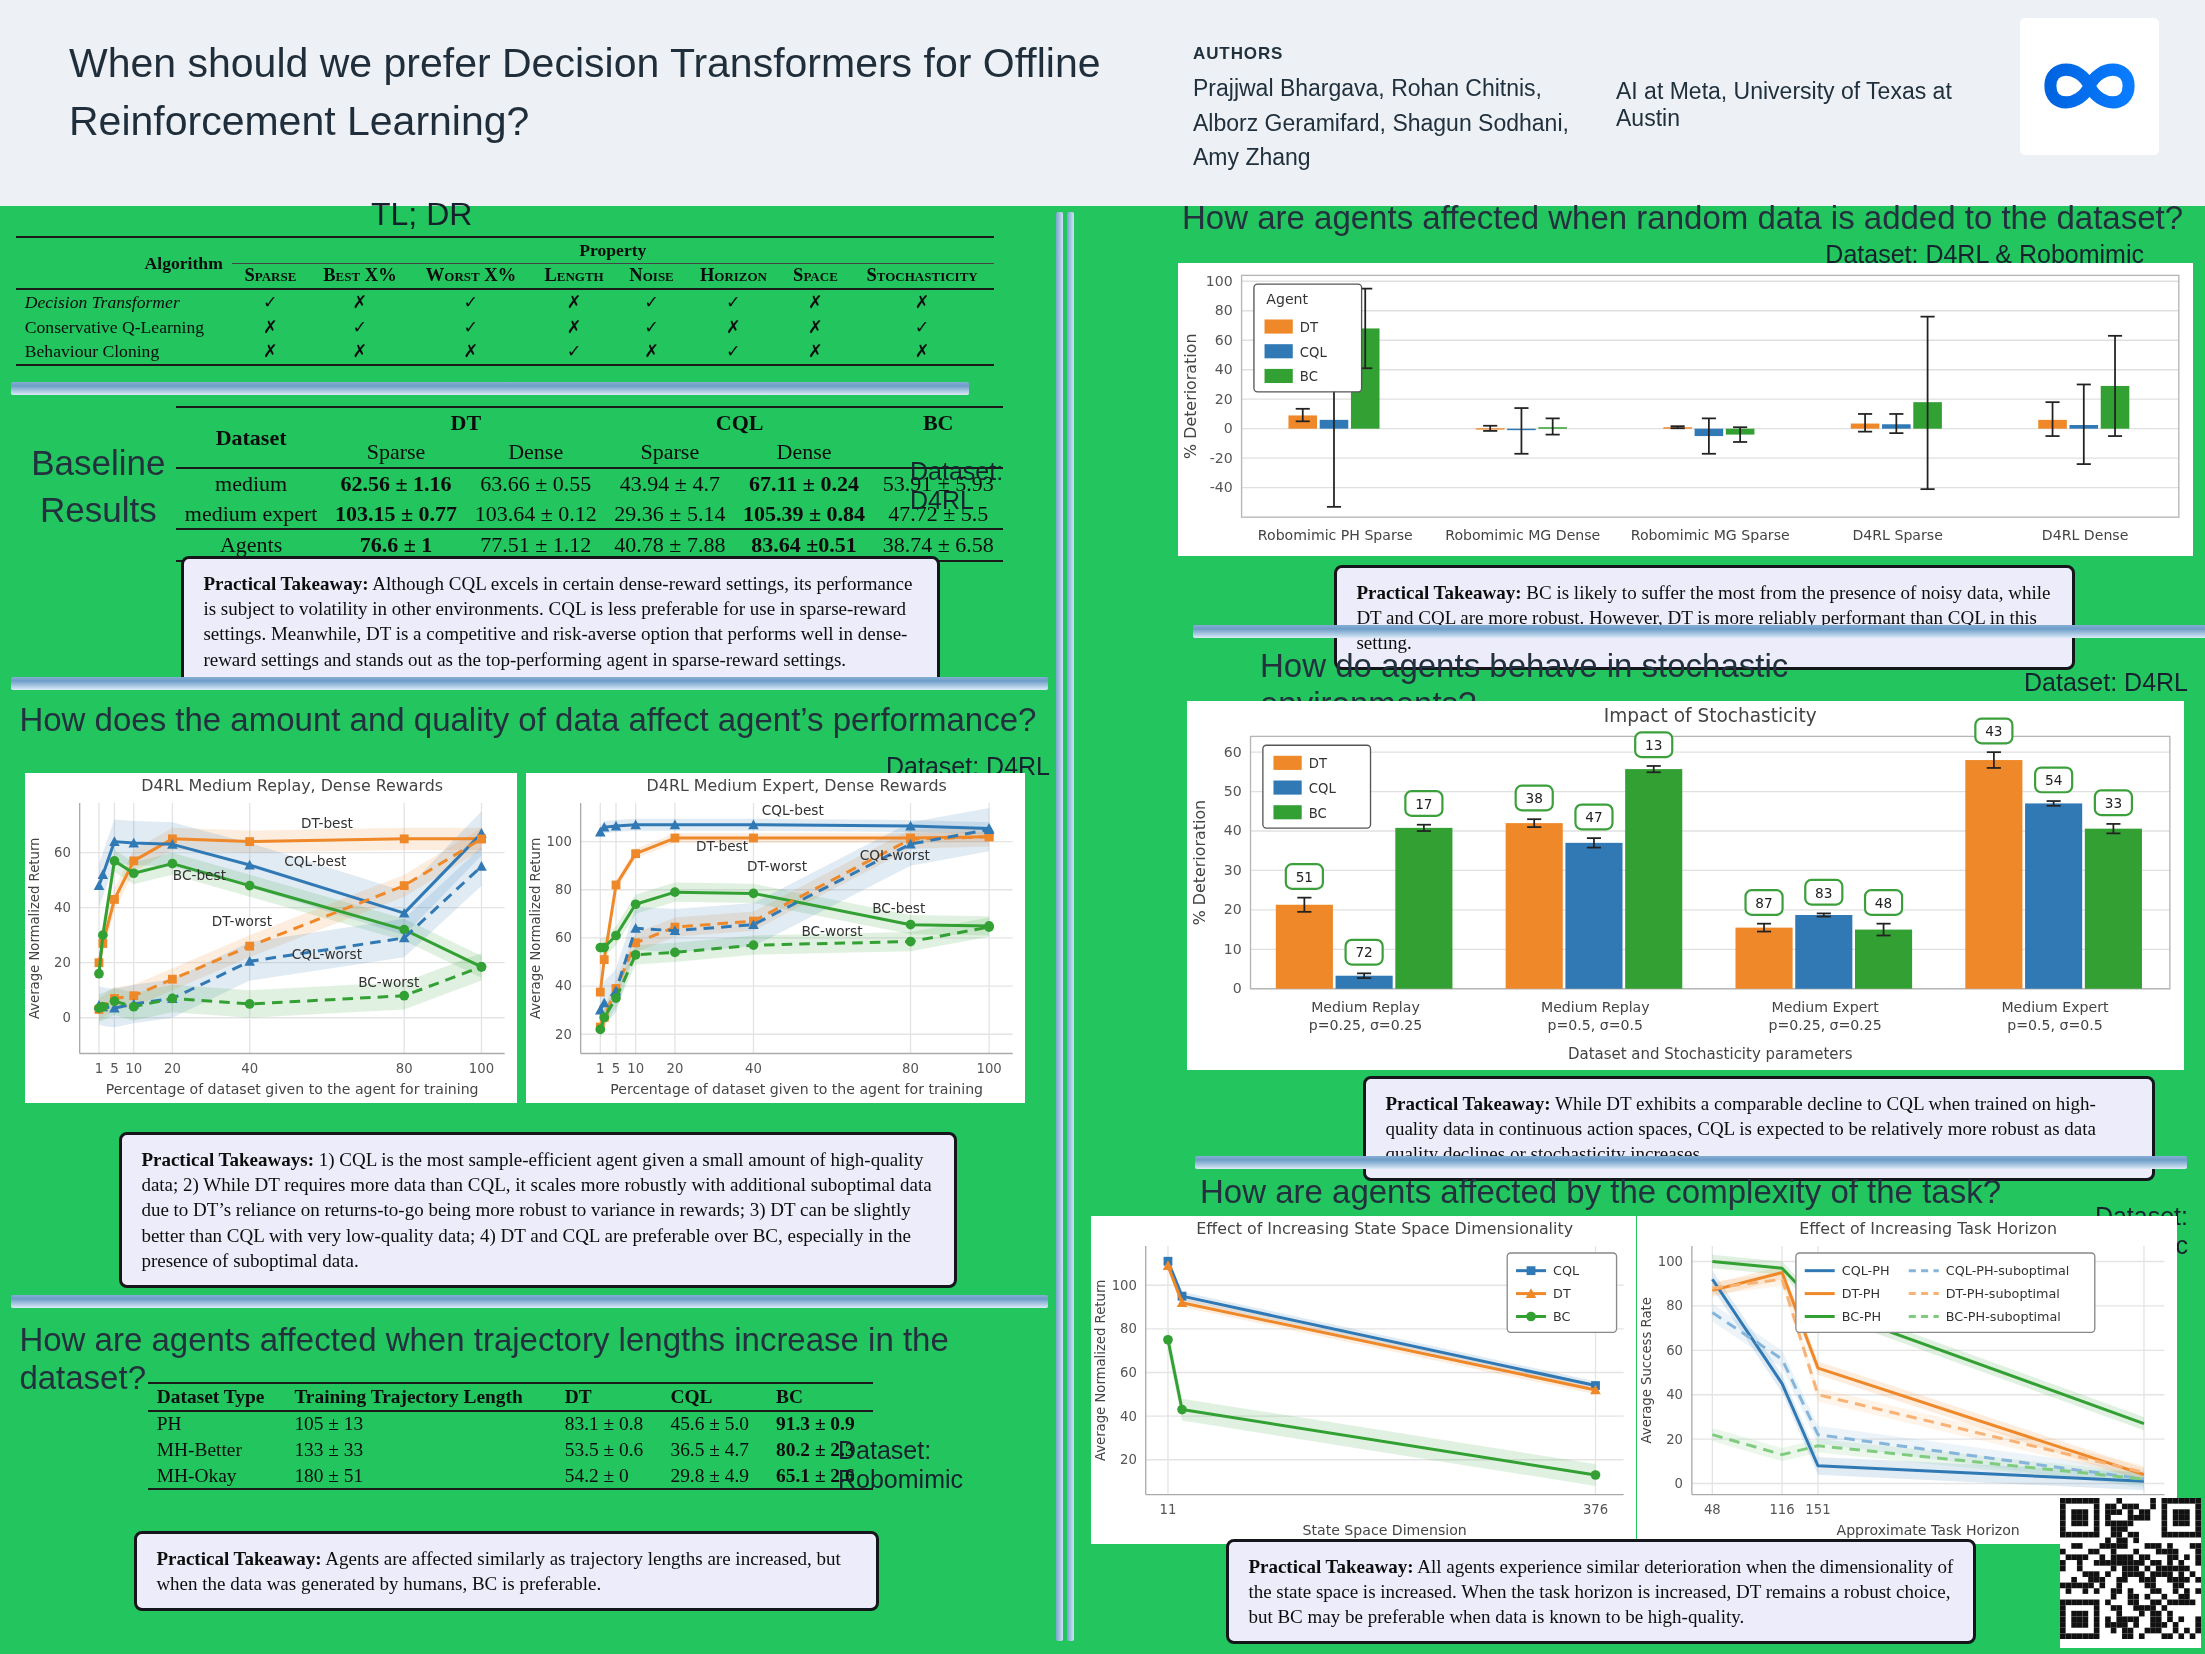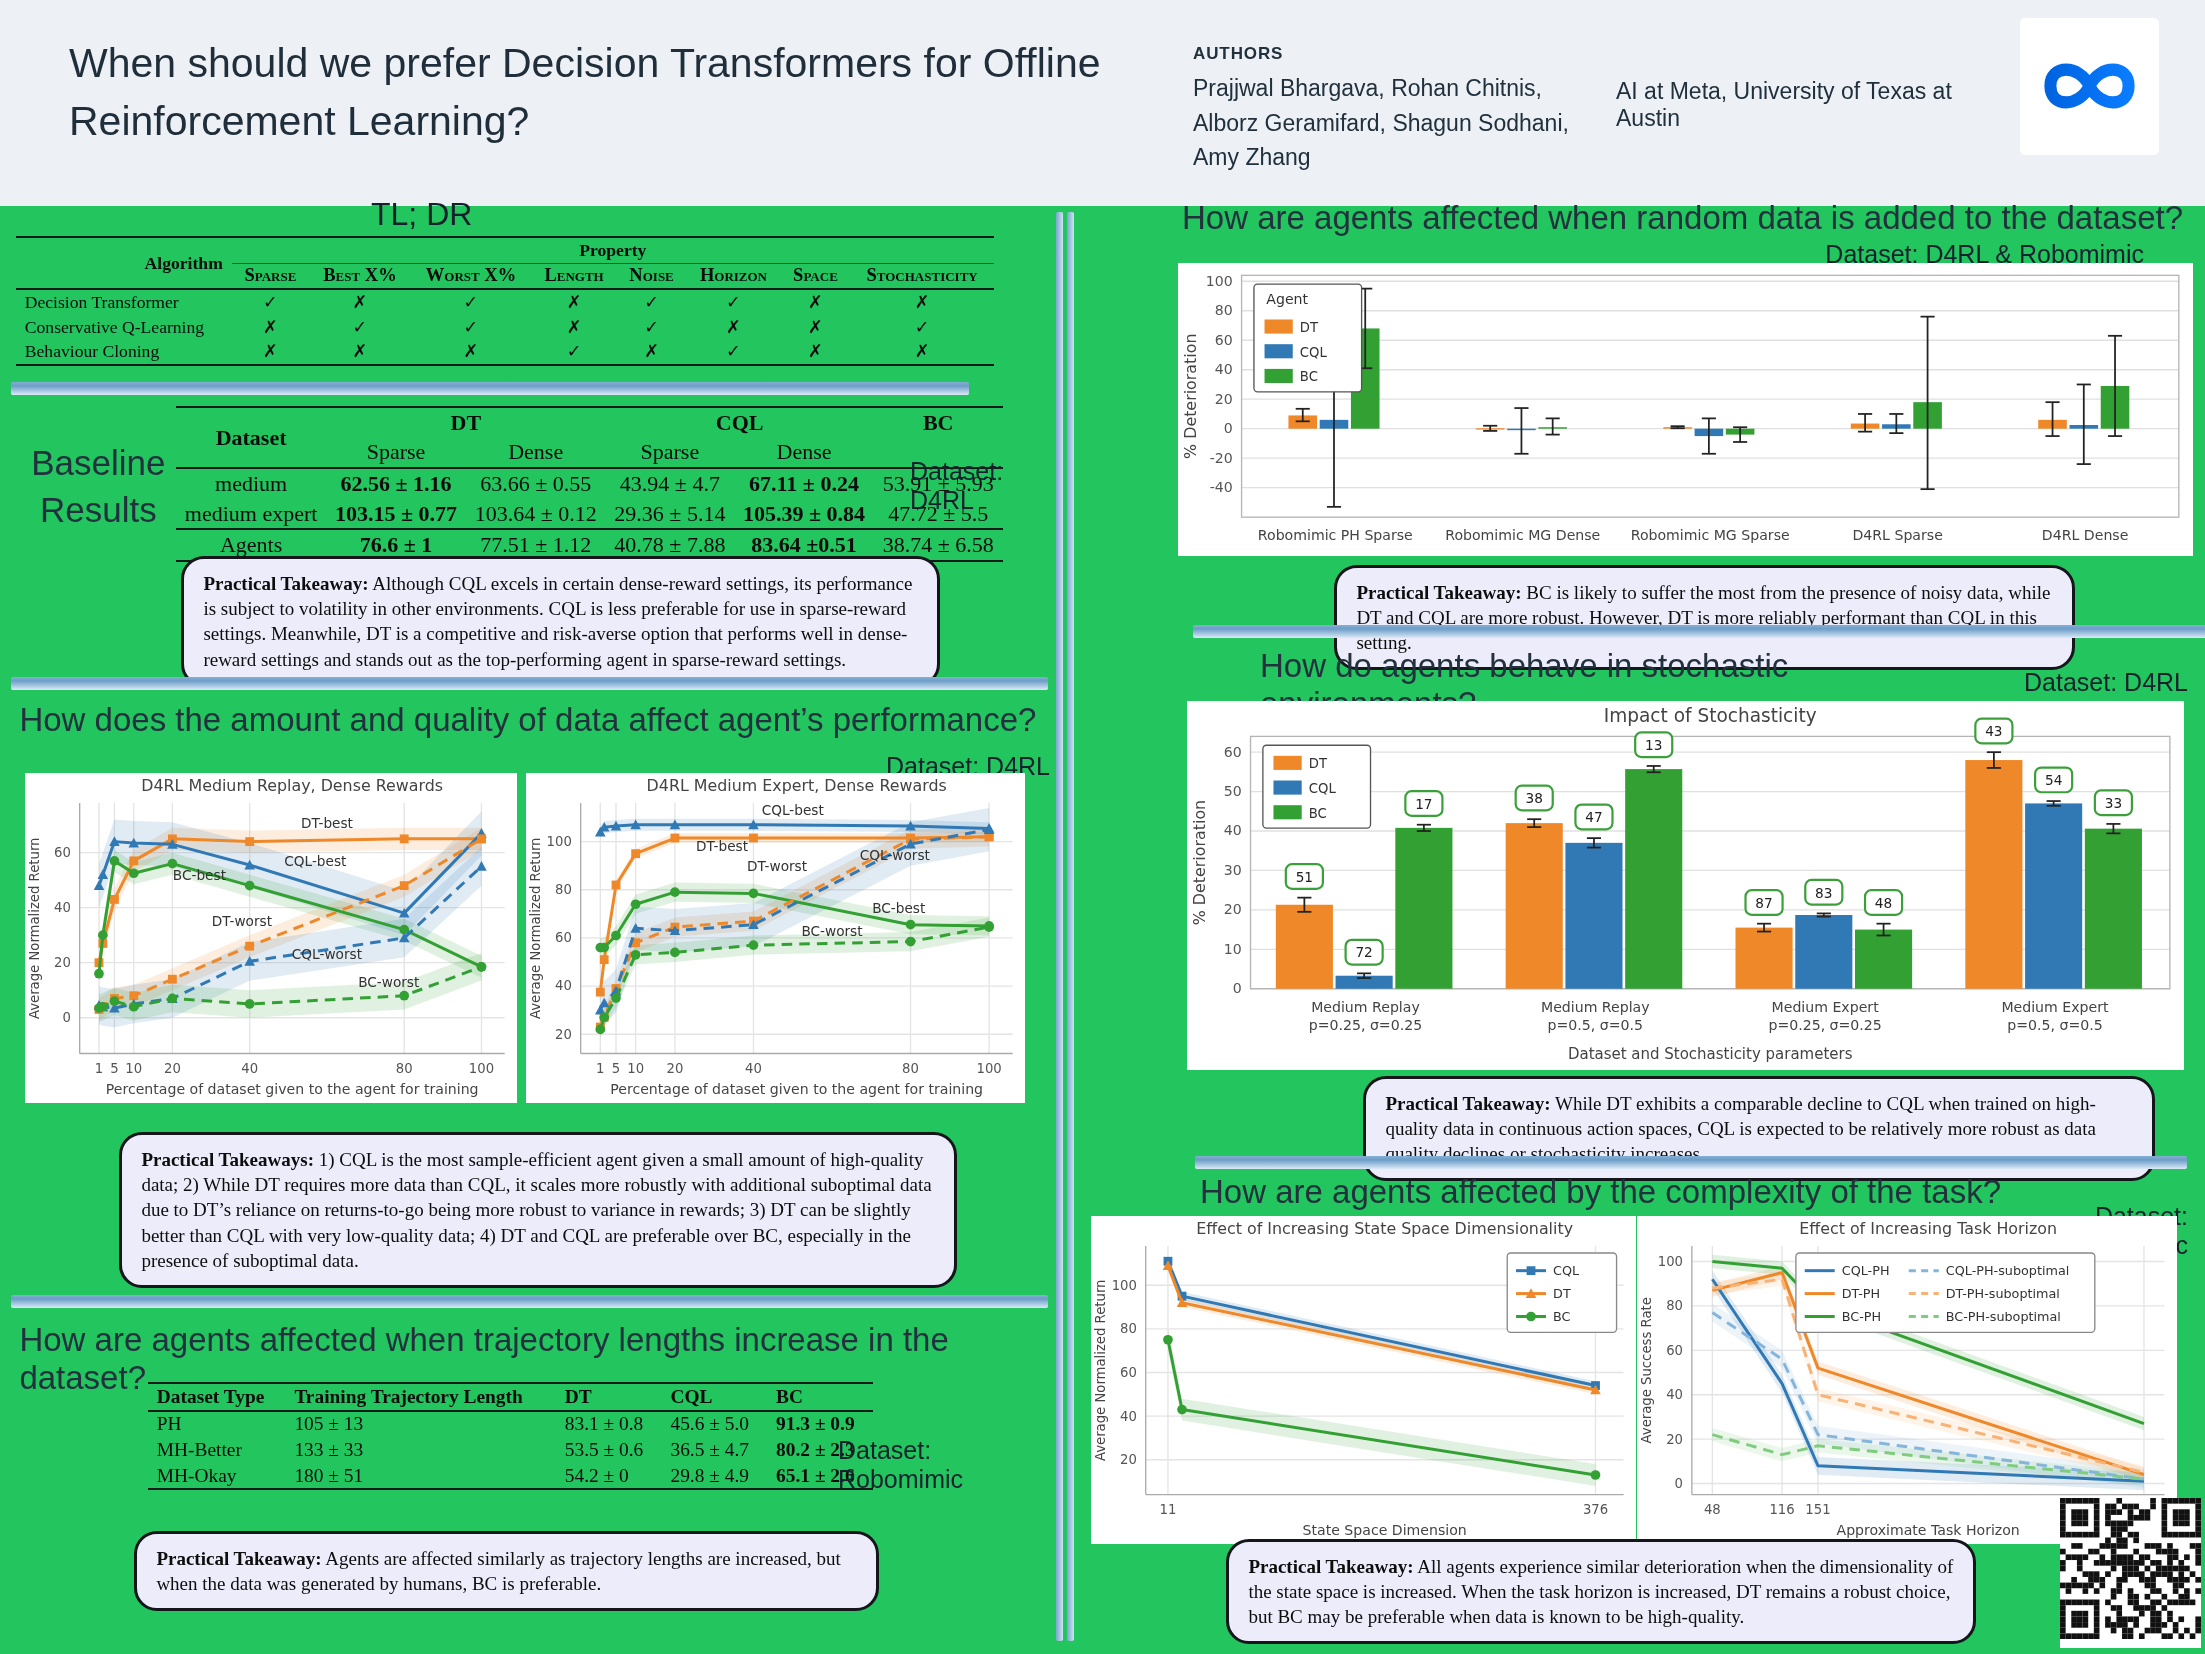--- a/index.html
+++ b/index.html
@@ -17,21 +17,21 @@
   .logo-box{position:absolute;left:2020px;top:17.6px;width:139px;height:137px;background:#ffffff;
             border-radius:5.3px;display:flex;align-items:center;justify-content:center;}
 
   
   .sec-head{position:absolute;font-size:33px;color:#22313d;font-weight:500;}
   .ds-note{position:absolute;font-size:25px;color:#16232e;font-weight:500;}
   .hr-div{position:absolute;height:13.2px;border-radius:1.8px;
           background:linear-gradient(180deg,#86aed4 0%,#6d9dc8 30%,#dbeaf7 100%);}
   .v-bar{position:absolute;width:7px;border-radius:1.8px;
          background:linear-gradient(90deg,#79a5cd 0%,#cfe2f3 100%);}
-  .pt-box{position:absolute;background:#edecfa;border:3.5px solid #15151c;border-radius:23px;
+  .pt-box{position:absolute;background:#edecfa;border:3.5px solid #15151c;border-radius:8px;
           padding:11.5px 19.4px;font-family:"Liberation Serif",serif;font-size:19px;
           line-height:1.34;color:#0d0d0d;box-sizing:border-box;}
   .pt-bold{font-weight:bold;}
 
   .center-title{position:absolute;font-size:32px;color:#14202a;text-align:left;font-weight:400;}
   .big-label{position:absolute;font-size:35px;line-height:1.35;color:#22313d;text-align:center;font-weight:500;}
 
   
   table.paper{border-collapse:collapse;font-family:"Liberation Serif",serif;color:#0d0d0d;}
   table.paper td,table.paper th{padding:1.8px 8.8px;white-space:nowrap;}
@@ -88,21 +88,21 @@
           <th class="sc">Sparse</th>
           <th class="sc">Best X%</th>
           <th class="sc">Worst X%</th>
           <th class="sc">Length</th>
           <th class="sc">Noise</th>
           <th class="sc">Horizon</th>
           <th class="sc">Space</th>
           <th class="sc">Stochasticity</th>
         </tr>
         <tr class="rule-thick-t">
-          <td style="text-align:left;">Decision Transformer</td>
+          <td style="text-align:left;font-style:italic;">Decision Transformer</td>
           <td class="num">✓</td>
           <td class="num">✗</td>
           <td class="num">✓</td>
           <td class="num">✗</td>
           <td class="num">✓</td>
           <td class="num">✓</td>
           <td class="num">✗</td>
           <td class="num">✗</td>
         </tr>
         <tr>

